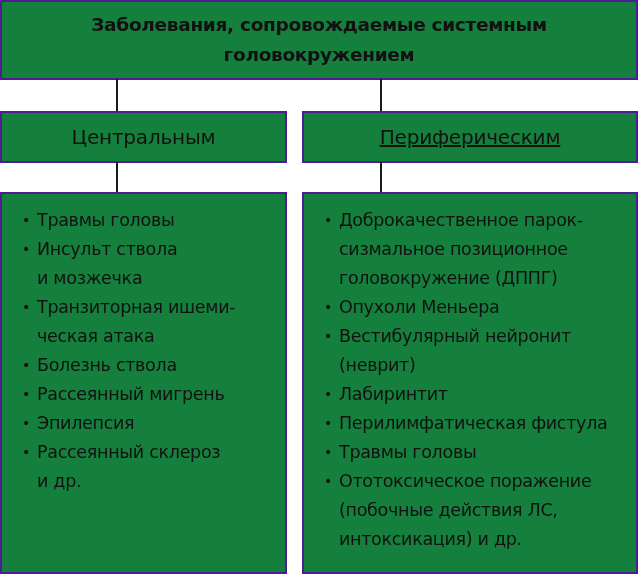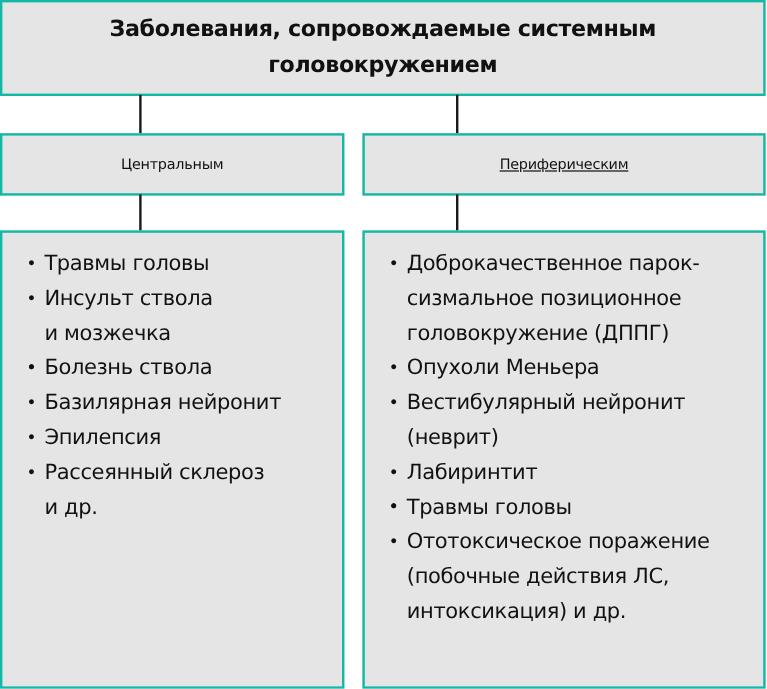--- a/index.html
+++ b/index.html
@@ -1,24 +1,24 @@
 <!DOCTYPE html>
 <html><head>
   <meta charset="utf-8">
   <style>
     html, body { margin: 0; padding: 0; background: #ffffff; }
     body { width: 639px; height: 574px; position: relative; overflow: hidden;
       font-family: "DejaVu Sans", "Liberation Sans", sans-serif; color: #111; }
-    .box { position: absolute; box-sizing: border-box; border: 2px solid #14b8a6; background: #e5e5e5; }
+    .box { position: absolute; box-sizing: border-box; border: 2px solid #4c1d95; background: #15803d; }
     .vline { position: absolute; width: 2px; background: #1a1a1a; }
     #root-box { left: 0; top: 0; width: 638px; height: 80px;
       display: flex; align-items: center; justify-content: center; text-align: center; }
     #root-title { font-weight: bold; font-size: 18.5px; line-height: 30px; letter-spacing: -0.3px; width: 520px; }
     .cat-box { top: 111px; height: 52px; display: flex; align-items: center; justify-content: center;
-      font-size: 12px; letter-spacing: -0.2px; }
+      font-size: 20px; letter-spacing: -0.2px; }
     #cat-left { left: 0; width: 287px; }
     #cat-right { left: 302px; width: 336px; text-decoration: underline; }
     .list-box { top: 192px; height: 382px; }
     #list-left { left: 0; width: 287px; }
     #list-right { left: 302px; width: 336px; }
     ul.items { list-style: none; margin: 0; padding: 0; position: absolute; top: 12px; }
     #list-left ul.items { left: 20px; right: 8px; }
     #list-right ul.items { left: 20px; right: 6px; }
     ul.items li { position: relative; padding-left: 15px; font-size: 17.5px; line-height: 29px;
       letter-spacing: -0.3px; white-space: pre-line; }
@@ -42,37 +42,38 @@
 </div>
 
 <div class="vline" style="left:116px; top:162px; height:31px;"></div>
 <div class="vline" style="left:380px; top:162px; height:31px;"></div>
 
 <div class="box list-box" id="list-left">
   <ul class="items">
     <li><span class="bullet">•</span><span>Травмы головы</span></li>
     <li><span class="bullet">•</span><span>Инсульт ствола
 и мозжечка</span></li>
-    <li><span class="bullet">•</span></li>
+    <li><span class="bullet">•</span><span>Транзиторная ишеми-
+ческая атака</span></li>
     <li><span class="bullet">•</span><span>Болезнь ствола</span></li>
-    <li><span class="bullet">•</span><span>Базилярная нейронит</span></li>
+    <li><span class="bullet">•</span><span>Рассеянный мигрень</span></li>
     <li><span class="bullet">•</span><span>Эпилепсия</span></li>
     <li><span class="bullet">•</span><span>Рассеянный склероз
 и др.</span></li>
   </ul>
 </div>
 
 <div class="box list-box" id="list-right">
   <ul class="items">
     <li><span class="bullet">•</span><span>Доброкачественное парок-
 сизмальное позиционное
 головокружение (ДППГ)</span></li>
     <li><span class="bullet">•</span><span>Опухоли Меньера</span></li>
     <li><span class="bullet">•</span><span>Вестибулярный нейронит
 (неврит)</span></li>
     <li><span class="bullet">•</span><span>Лабиринтит</span></li>
-    <li><span class="bullet">•</span></li>
+    <li><span class="bullet">•</span><span>Перилимфатическая фистула</span></li>
     <li><span class="bullet">•</span><span>Травмы головы</span></li>
     <li><span class="bullet">•</span><span>Ототоксическое поражение
 (побочные действия ЛС,
 интоксикация) и др.</span></li>
   </ul>
 </div>
 
 </body></html>

